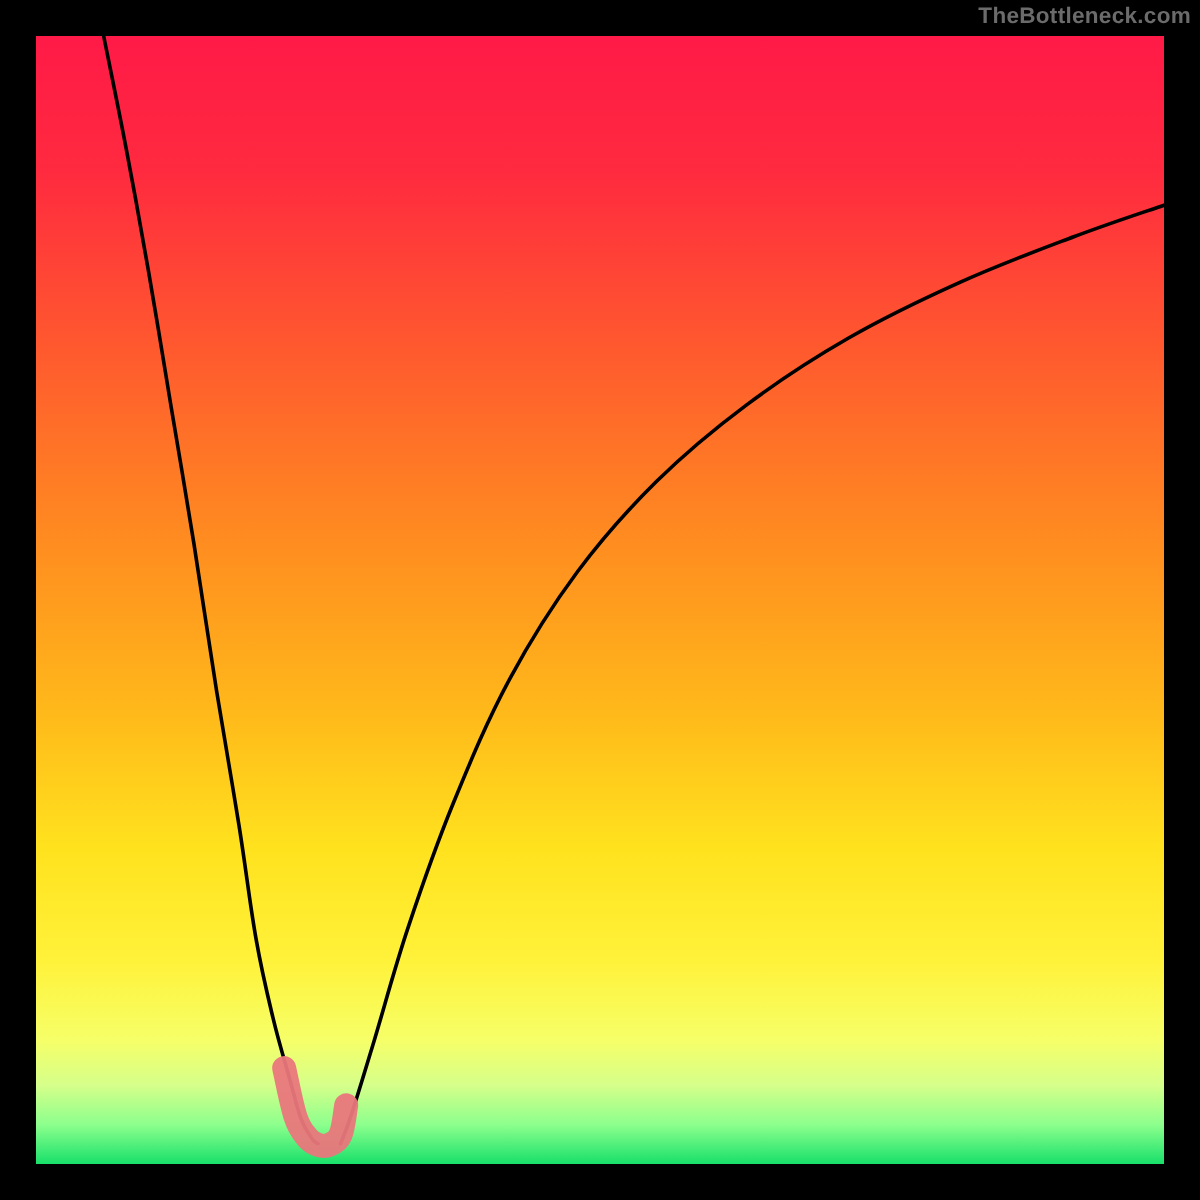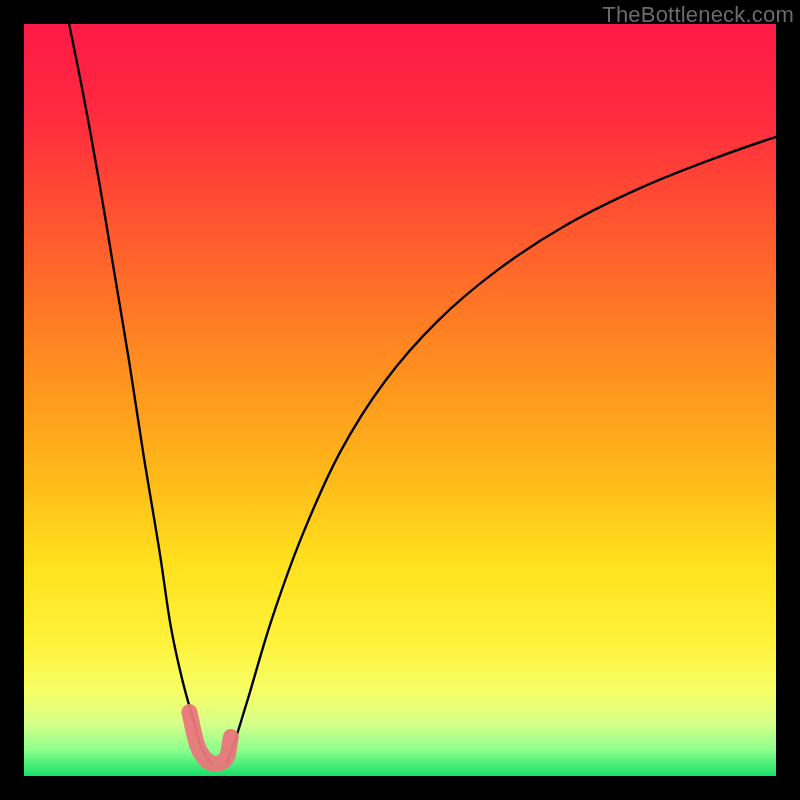--- a/index.html
+++ b/index.html
@@ -27,22 +27,22 @@
   }
   .plot-gradient {
     position: absolute;
     left: 0; top: 0; right: 0; bottom: 0;
   }
   .attribution {
     position: absolute;
     top: 2px;
     right: 6px;
     color: #6b6b6b;
-    font-size: 22px;
-    font-weight: 400;
+    font-size: 15px;
+    font-weight: 700;
     letter-spacing: 0.2px;
   }
   svg.curves {
     position: absolute;
     left: 0; top: 0;
     width: 752px;
     height: 752px;
     overflow: visible;
   }
 </style>

